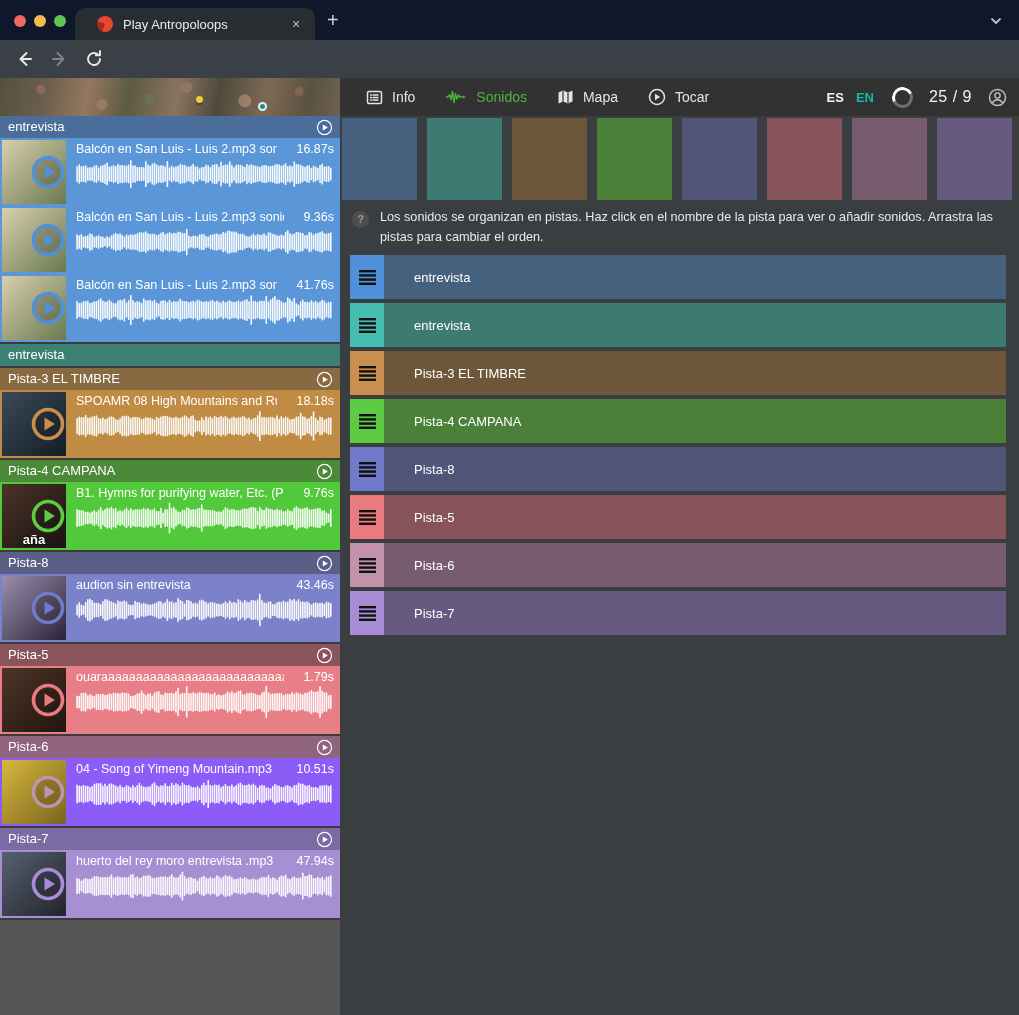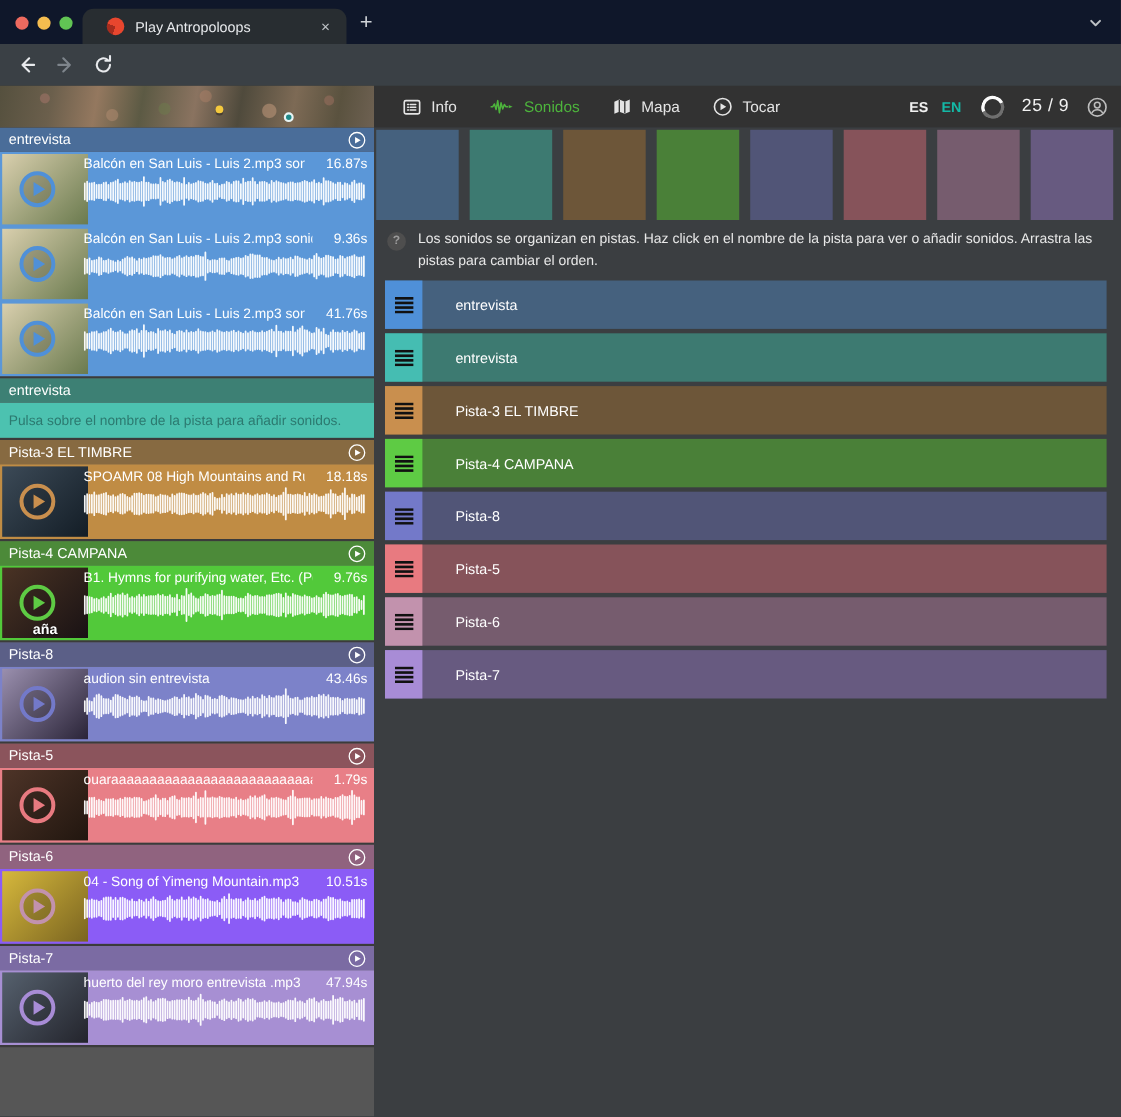--- a/index.html
+++ b/index.html
@@ -54,21 +54,21 @@
   .lang{font-size:13px;font-weight:bold;}
   .lang.es{color:#f2f2f2;} .lang.en{color:#14b8a6;margin-left:2px;}
   .spinner{width:15px;height:15px;border-radius:50%;border:3px solid #6f6f6f;border-top-color:#fcfcfc;border-left-color:#fcfcfc;transform:rotate(20deg);margin-left:8px;}
   .counter{color:#f2f2f2;font-size:16px;font-weight:normal;letter-spacing:.5px;margin:0 6px;}
   
   .sidebar{position:absolute;left:0;top:116px;width:340px;height:899px;background:#565656;overflow:hidden;}
   .t-section{border-bottom:2px solid #3b3b3b;}
   .t-head{height:22px;line-height:22px;color:#fff;font-size:13px;padding:0 8px;position:relative;}
   .t-play{position:absolute;right:7px;top:2.5px;width:17px;height:17px;}
   .clip{position:relative;height:68px;}
-  .thumb{position:absolute;left:2px;top:2px;width:64px;height:64px;display:flex;align-items:center;justify-content:flex-start;padding-left:14px;}
+  .thumb{position:absolute;left:2px;top:2px;width:64px;height:64px;display:flex;align-items:center;justify-content:flex-end;}
   .thumb-cap{position:absolute;bottom:1px;left:0;right:0;text-align:center;color:#fff;font-weight:bold;font-size:13px;text-shadow:0 1px 2px #000;}
   .clip-body{position:absolute;left:76px;right:6px;top:4px;}
   .clip-line{display:flex;color:#fff;font-size:12.5px;white-space:nowrap;}
   .clip-title{flex:1;overflow:hidden;}
   .clip-dur{flex:none;padding-left:19px;}
   .wave{display:block;width:100%;height:34px;margin-top:1px;}
   .empty-hint{font-size:12.5px;padding:9px 8px;}
   
   .main{position:absolute;left:340px;top:116px;width:679px;height:899px;background:#3b3e41;}
   .swatch-row{position:absolute;left:2px;top:2px;display:flex;gap:10px;}
@@ -296,23 +296,20 @@
     </div>
   </div>
 </div>
   </div>
 
   <div class="t-section">
     <div class="t-head" style="background: rgb(61, 128, 116);">
       <span>entrevista</span>
       
     </div>
-    <div class="t-body" style="background: rgb(76, 194, 176);">
-          <div class="empty-hint" style="color: rgb(44, 122, 112);">Pulsa sobre el nombre de la pista para añadir sonidos.</div>
-        </div>
   </div>
 
   <div class="t-section">
     <div class="t-head" style="background: rgb(135, 106, 65);">
       <span>Pista-3 EL TIMBRE</span>
       <svg class="t-play" viewBox="0 0 20 20">
         <circle cx="10" cy="10" r="8.3" stroke="#fff" stroke-width="1.4" fill="none"></circle>
         <path d="M8 6.6 L14 10 L8 13.4 Z" fill="#fff"></path>
       </svg>
     </div>

